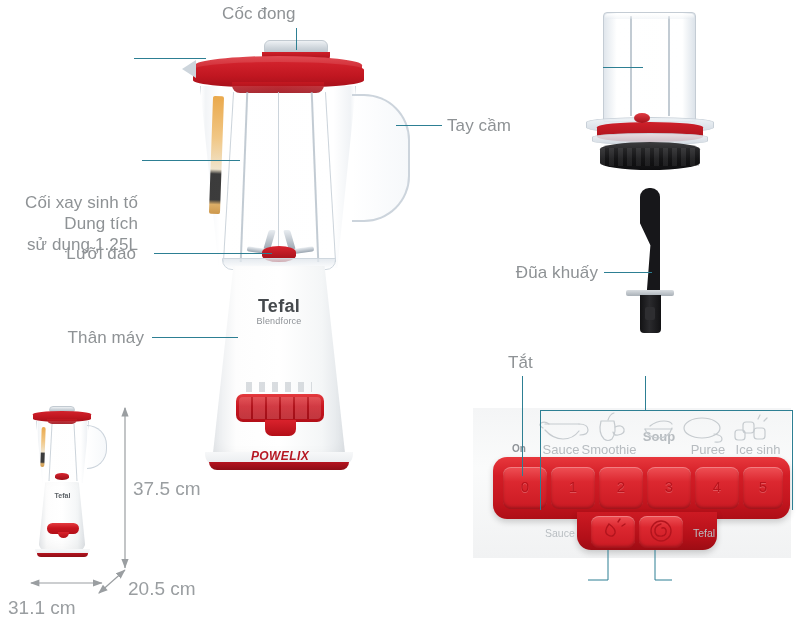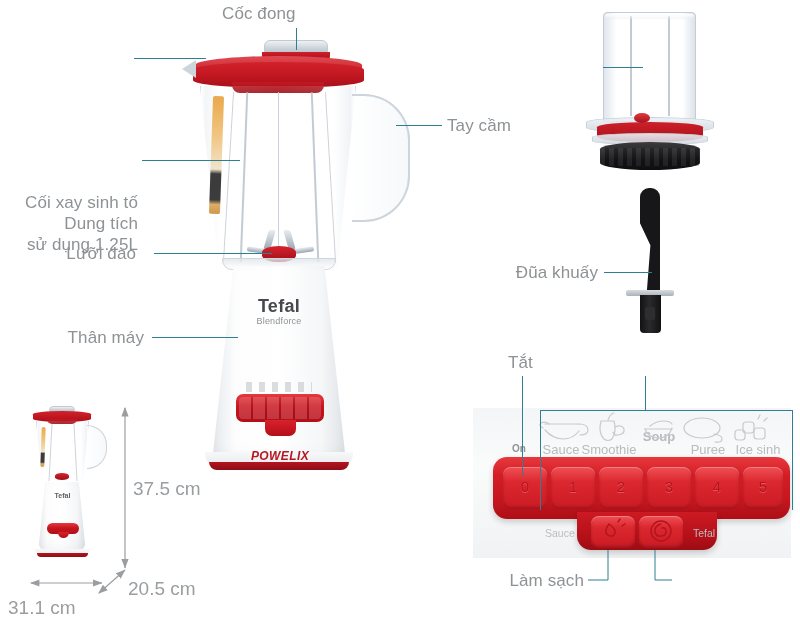--- a/index.html
+++ b/index.html
@@ -488,20 +488,19 @@
     <div class="cp-side-lbl" style="left:693px;top:527px;">Tefal</div>
 
     <div class="cp-hl" style="left:540px;top:410px;width:253px;height:100px;border-bottom:none;border-left:1px solid #2d7f93;"></div>
   </div>
 
   <div class="lbl" style="left:508px;top:352px;width:60px;">Tắt</div>
   <div class="ln v" style="left:522px;top:376px;height:100px;"></div>
 
   <div class="ln v" style="left:645px;top:376px;height:34px;"></div>
 
-  <div class="lbl r" style="left:486px;top:570px;width:98px;">Làm sạch</div>
   <svg class="svgwrap">
     <polyline points="588,580 608,580 608,550" fill="none" stroke="#2d7f93" stroke-width="1"></polyline>
     <polyline points="655,580 655,550" fill="none" stroke="#2d7f93" stroke-width="1"></polyline>
     <polyline points="655,580 672,580" fill="none" stroke="#2d7f93" stroke-width="1"></polyline>
   </svg>
 
 </div>
 
 </body></html>

